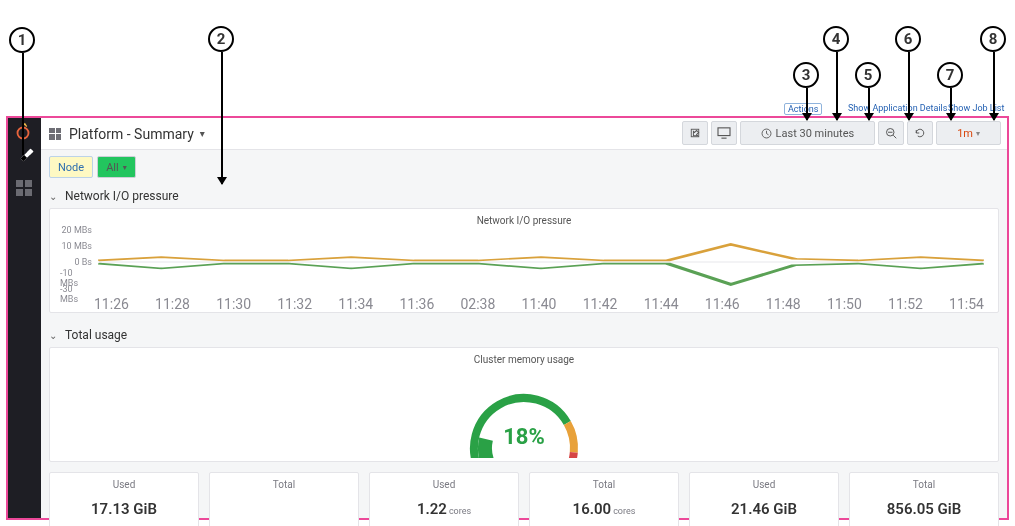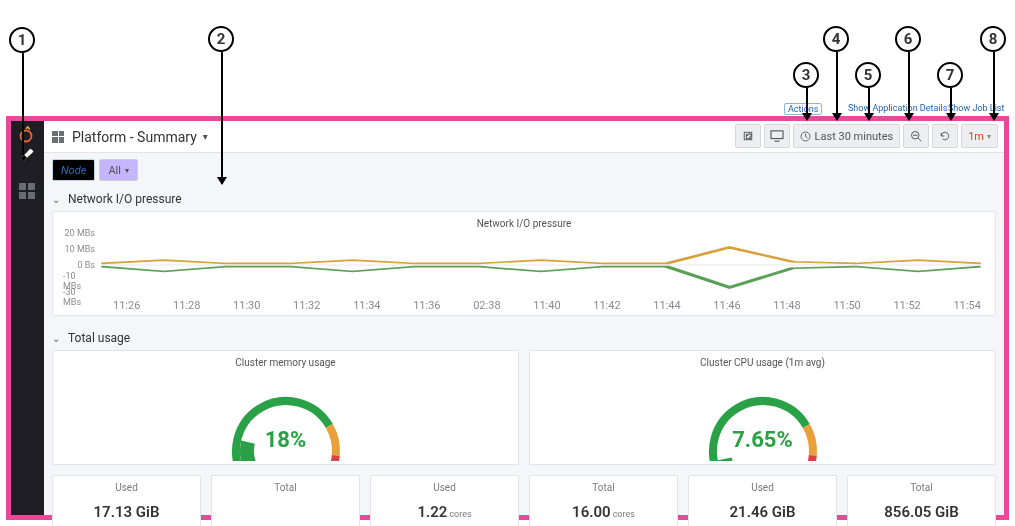--- a/index.html
+++ b/index.html
@@ -1,50 +1,50 @@
 <!DOCTYPE html>
 <html><head>
 <meta charset="utf-8">
 <style>
 * { box-sizing: border-box; margin: 0; padding: 0; }
 body { font-family: -apple-system, BlinkMacSystemFont, "Segoe UI", Roboto, Arial, sans-serif; font-size: 12px; color: #333; background: #fff; width: 1015px; height: 526px; overflow: hidden; position: relative; }
-.outer-frame { position: absolute; left: 6px; top: 116px; right: 6px; bottom: 6px; border: 5px solid #ec4899; }
+.outer-frame { position: absolute; left: 6px; top: 116px; right: 6px; bottom: 6px; border: 2px solid #ec4899; }
 .callout { position: absolute; width: 26px; height: 26px; border: 2px solid #000; border-radius: 50%; background: #fff; display: flex; align-items: center; justify-content: center; font-weight: bold; font-size: 15px; z-index: 20; }
 .callout-arrow { position: absolute; width: 2px; background: #000; z-index: 19; }
 .callout-arrow::after { content: ''; position: absolute; bottom: -1px; left: -4px; border-left: 5px solid transparent; border-right: 5px solid transparent; border-top: 8px solid #000; }
 .callout-arrow.open::after { border-top: none; border-left: 5px solid #000; border-right: 5px solid #fff; width: 4px; height: 4px; bottom: -2px; left: -2px; transform: rotate(-45deg); background: #fff; }
 .tip-label { position: absolute; font-size: 9px; color: #2461b3; z-index: 18; }
 .sidebar { position: absolute; left: 0; top: 0; bottom: 0; width: 33px; background: #1e1e24; }
 .sidebar-logo { position: absolute; top: 4px; left: 4px; width: 22px; height: 22px; }
 .sidebar-grid { position: absolute; top: 62px; left: 8px; width: 16px; height: 16px; display: grid; grid-template-columns: 1fr 1fr; grid-template-rows: 1fr 1fr; gap: 2px; }
 .sidebar-grid span { background: #6b6b72; }
 .content { position: absolute; left: 33px; right: 0; top: 0; bottom: 0; background: #f5f6f7; }
 .page-head { height: 32px; background: #fff; border-bottom: 1px solid #e4e4e8; display: flex; align-items: center; padding: 0 8px; }
 .page-title-grid { display: inline-grid; grid-template-columns: 1fr 1fr; grid-template-rows: 1fr 1fr; gap: 1px; width: 12px; height: 12px; margin-right: 8px; }
 .page-title-grid span { background: #6e6e75; }
 .page-title { font-size: 14px; color: #333; }
 .page-title-caret { margin-left: 6px; font-size: 10px; color: #555; }
 .toolbar { position: absolute; right: 6px; top: 3px; display: flex; gap: 3px; }
-.tb-btn { height: 24px; background: #eceef1; border: 1px solid #d4d7dc; border-radius: 2px; display: flex; align-items: center; justify-content: center; font-size: 11px; color: #555; padding: 0 6px; cursor: pointer; }
+.tb-btn { height: 24px; background: #eceef1; border: 1px solid #d4d7dc; border-radius: 2px; display: flex; align-items: center; justify-content: center; font-size: 11px; color: #555; padding: 0 20px; cursor: pointer; }
 .tb-btn.icon-only { width: 26px; padding: 0; }
 .tb-orange { color: #d9480f; }
 .filter-row { padding: 6px 8px; display: flex; gap: 4px; }
-.filter-btn { height: 22px; padding: 0 8px; border: 1px solid #ccd0d6; background: #c4b5fd; font-size: 11px; color: #555; border-radius: 2px; display: flex; align-items: center; cursor: pointer; }
-.filter-btn.active { background: #000000; color: #2f6fb0; border-color: #bcd3e8; font-style: italic; }
+.filter-btn { height: 22px; padding: 0 8px; border: 1px solid #ccd0d6; background: #22c55e; font-size: 11px; color: #555; border-radius: 2px; display: flex; align-items: center; cursor: pointer; }
+.filter-btn.active { background: #fef9c3; color: #2f6fb0; border-color: #bcd3e8; }
 .panel { margin: 0 8px 10px 8px; }
 .panel-head { display: flex; align-items: center; height: 24px; cursor: pointer; }
 .panel-chevron { font-size: 10px; color: #666; margin-right: 6px; width: 10px; }
 .panel-title { font-size: 12px; color: #333; }
 .chart-card { background: #fff; border: 1px solid #e4e4e8; border-radius: 2px; padding: 6px 10px 4px 10px; }
 .chart-title { text-align: center; font-size: 10px; color: #555; margin-bottom: 4px; }
 .chart-canvas { position: relative; height: 78px; }
 .chart-yaxis { position: absolute; left: 0; top: 0; bottom: 14px; width: 34px; font-size: 9px; color: #8a8a92; text-decoration: underline; }
 .chart-yaxis div { position: absolute; right: 2px; transform: translateY(-50%); }
 .chart-plot { position: absolute; left: 38px; right: 4px; top: 0; bottom: 14px; }
-.chart-xaxis { position: absolute; left: 50px; right: 4px; bottom: 0; height: 12px; font-size: 11px; color: #8a8a92; display: flex; justify-content: space-between; }
+.chart-xaxis { position: absolute; left: 34px; right: 4px; bottom: 0; height: 12px; font-size: 14px; color: #8a8a92; display: flex; justify-content: space-between; }
 .chart-line { stroke-width: 1; fill: none; }
 .gauges-row { display: flex; gap: 10px; }
 .gauge-card { flex: 1; background: #fff; border: 1px solid #e4e4e8; border-radius: 2px; padding: 6px 0 0 0; }
 .gauge-title { text-align: center; font-size: 10px; color: #555; }
 .gauge-wrap { position: relative; height: 96px; display: flex; align-items: center; justify-content: center; }
 .gauge-value { position: absolute; font-size: 22px; font-weight: bold; color: #2aa146; bottom: 12px; left: 50%; transform: translateX(-50%); }
 .stats-row { display: flex; gap: 10px; margin-top: 10px; }
 .stat-card { flex: 1; background: #fff; border: 1px solid #e4e4e8; border-radius: 2px; text-align: center; padding: 6px 0 10px 0; }
 .stat-label { font-size: 10px; color: #7a7a82; margin-bottom: 10px; }
 .stat-value { font-size: 15px; font-weight: 600; color: #333; }
@@ -202,32 +202,20 @@
           <div class="gauge-wrap">
               <svg class="gauge-svg" width="150" height="90">
                 <path d="M 31.69872981077806 105 A 50 50 0 0 1 118.30127018922192 54.99999999999998" stroke="#2aa146" stroke-width="8" fill="none" stroke-linecap="butt"></path>
                 <path d="M 118.30127018922192 54.99999999999998 A 50 50 0 0 1 124.80973490458727 84.35778713738293" stroke="#e8a13a" stroke-width="8" fill="none" stroke-linecap="butt"></path>
                 <path d="M 124.80973490458727 84.35778713738293 A 50 50 0 0 1 118.30127018922195 104.99999999999997" stroke="#d64545" stroke-width="8" fill="none" stroke-linecap="butt"></path>
                 <path d="M 41.22500925240689 99.5 A 39 39 0 0 1 37.03042278794675 71.09431606568444" stroke="#2aa146" stroke-width="14" fill="none"></path>
               </svg>
             <div class="gauge-value">18%</div>
             </div>
         </div>
-        <div class="gauge-card">
-          <div class="gauge-title">Cluster CPU usage (1m avg)</div>
-          <div class="gauge-wrap">
-              <svg class="gauge-svg" width="150" height="90">
-                <path d="M 31.69872981077806 105 A 50 50 0 0 1 118.30127018922192 54.99999999999998" stroke="#2aa146" stroke-width="8" fill="none" stroke-linecap="butt"></path>
-                <path d="M 118.30127018922192 54.99999999999998 A 50 50 0 0 1 124.80973490458727 84.35778713738293" stroke="#e8a13a" stroke-width="8" fill="none" stroke-linecap="butt"></path>
-                <path d="M 124.80973490458727 84.35778713738293 A 50 50 0 0 1 118.30127018922195 104.99999999999997" stroke="#d64545" stroke-width="8" fill="none" stroke-linecap="butt"></path>
-                <path d="M 41.22500925240689 99.5 A 39 39 0 0 1 36.80204935109807 87.86870804033627" stroke="#2aa146" stroke-width="14" fill="none"></path>
-              </svg>
-            <div class="gauge-value">7.65%</div>
-            </div>
-        </div>
       </div>
 
       <div class="stats-row">
         <div class="stat-card">
           <div class="stat-label">Used</div>
           <div class="stat-value">17.13 GiB</div>
         </div>
         <div class="stat-card">
           <div class="stat-label">Total</div>
         </div>

